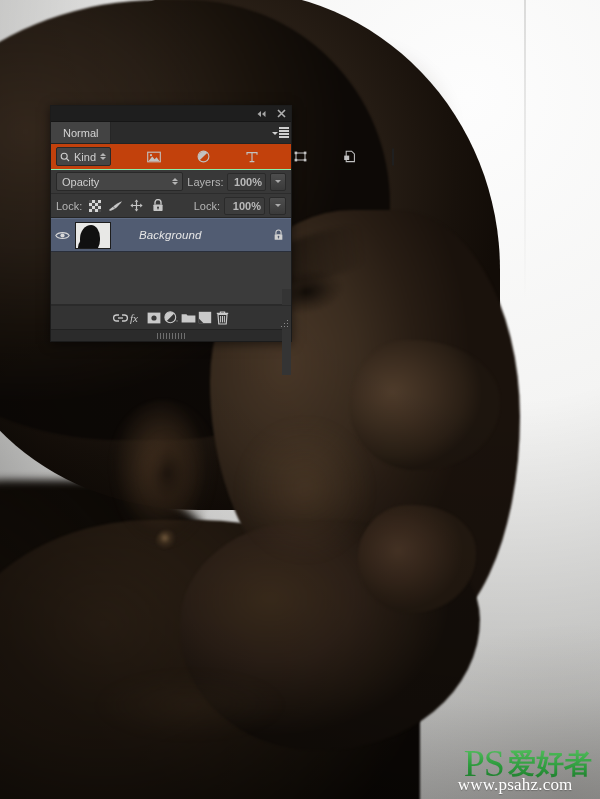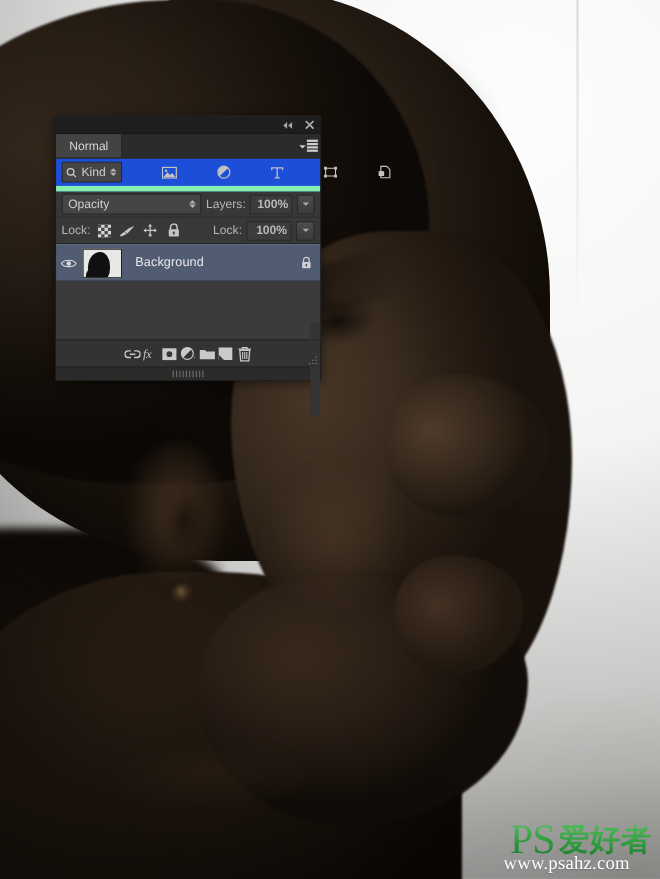--- a/index.html
+++ b/index.html
@@ -187,21 +187,21 @@
   .pm-glyph{display:flex;align-items:center;gap:1px;}
   .pm-caret{width:0;height:0;border-left:3px solid transparent;border-right:3px solid transparent;
     border-top:3px solid #cfcfcf;margin-bottom:-1px;}
   .pm-lines{display:flex;flex-direction:column;gap:1.5px;}
   .pm-lines i{display:block;width:10px;height:1.5px;background:#cfcfcf;}
 
   .panel-body{background:#383838;padding:0;}
 
   
   .row{display:flex;align-items:center;height:22px;padding:0 5px;gap:4px;}
-  .filter-row{height:25px;border-bottom:5px solid #86efac;background:#1d4ed8;gap:36px;}
+  .filter-row{height:25px;border-bottom:1px solid #86efac;background:#c2410c;gap:36px;}
   .kind-select{width:84px;height:17px;background:#454545;border:1px solid #282828;
     border-radius:2px;display:flex;align-items:center;padding:0 3px;gap:4px;
     color:#cfcfcf;font-size:11px;cursor:pointer;position:relative;}
   .kind-label{flex:1;}
   .stepper{display:flex;flex-direction:column;gap:1px;margin-right:1px;}
   .stepper i{width:0;height:0;border-left:3px solid transparent;border-right:3px solid transparent;}
   .stepper i.up{border-bottom:3px solid #b4b4b4;}
   .stepper i.dn{border-top:3px solid #b4b4b4;}
 
   .fbtn{width:18px;height:18px;display:flex;align-items:center;justify-content:center;
@@ -237,21 +237,21 @@
   .layer-row{height:32px;display:flex;align-items:center;background:#515c72;
     border-top:1px solid #6a7governance;border-bottom:1px solid #2a2f3a;cursor:pointer;}
   .layer-row{border-top:1px solid #5f6b83;}
   .eye-cell{width:22px;display:flex;align-items:center;justify-content:center;cursor:pointer;}
   .thumb{width:34px;height:25px;border:1px solid #1d1d1d;background:#e8e8e6;position:relative;
     overflow:hidden;flex:0 0 auto;margin-left:2px;}
   .thumb-silh{position:absolute;left:4px;top:2px;width:20px;height:26px;background:#101010;
     border-radius:58% 46% 34% 40% / 56% 52% 44% 44%;}
   .thumb-silh2{position:absolute;left:2px;top:16px;width:18px;height:14px;background:#101010;
     border-radius:40% 46% 0 0 / 60% 60% 0 0;}
-  .layer-name{flex:1;padding-left:12px;font-size:11.5px;color:#e6e6e6;
+  .layer-name{flex:1;padding-left:28px;font-style:italic;font-size:11.5px;color:#e6e6e6;
     letter-spacing:.1px;}
   .lock-badge{width:26px;display:flex;align-items:center;justify-content:center;color:#cfcfcf;}
   .list-empty{height:52px;background:#3b3b3b;}
 
   
   .panel-footer{height:23px;background:#333333;display:flex;align-items:center;
     justify-content:center;padding:0 6px;border-top:1px solid #2a2a2a;position:relative;}
   .ftbtn{width:17px;height:17px;display:flex;align-items:center;justify-content:center;
     color:#c9c9c9;cursor:pointer;}
   .ftbtn svg{display:block;}

